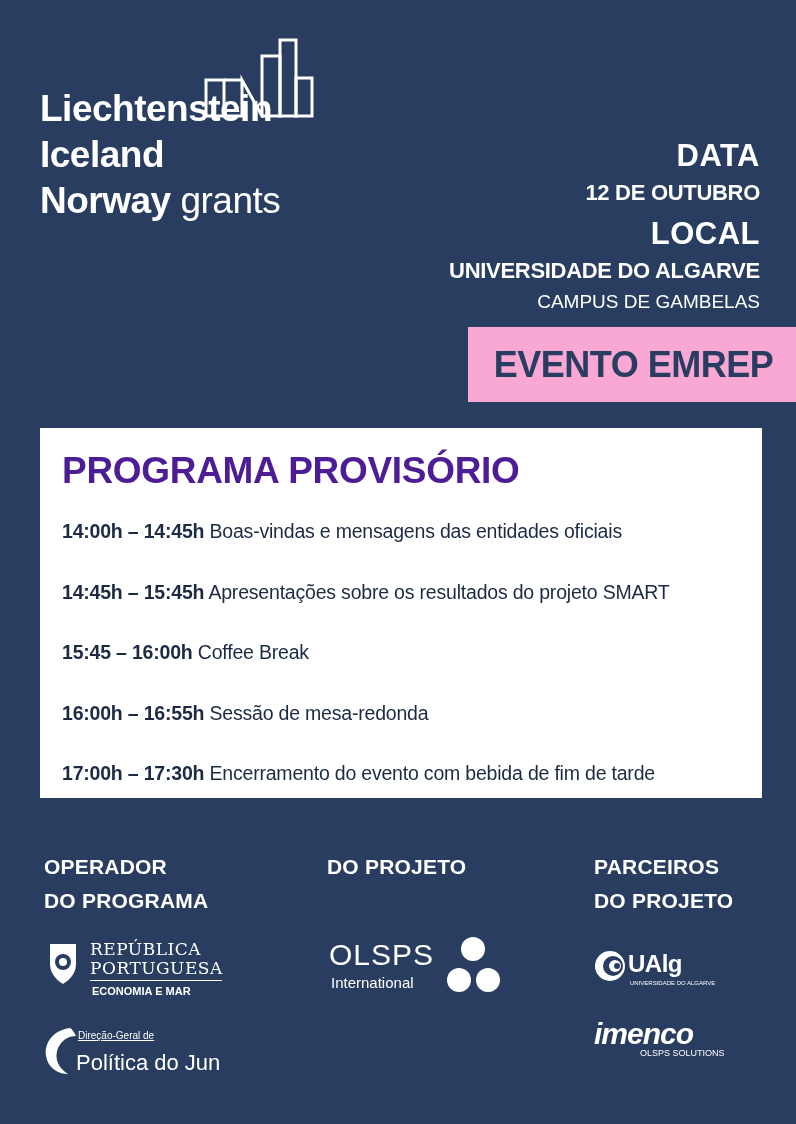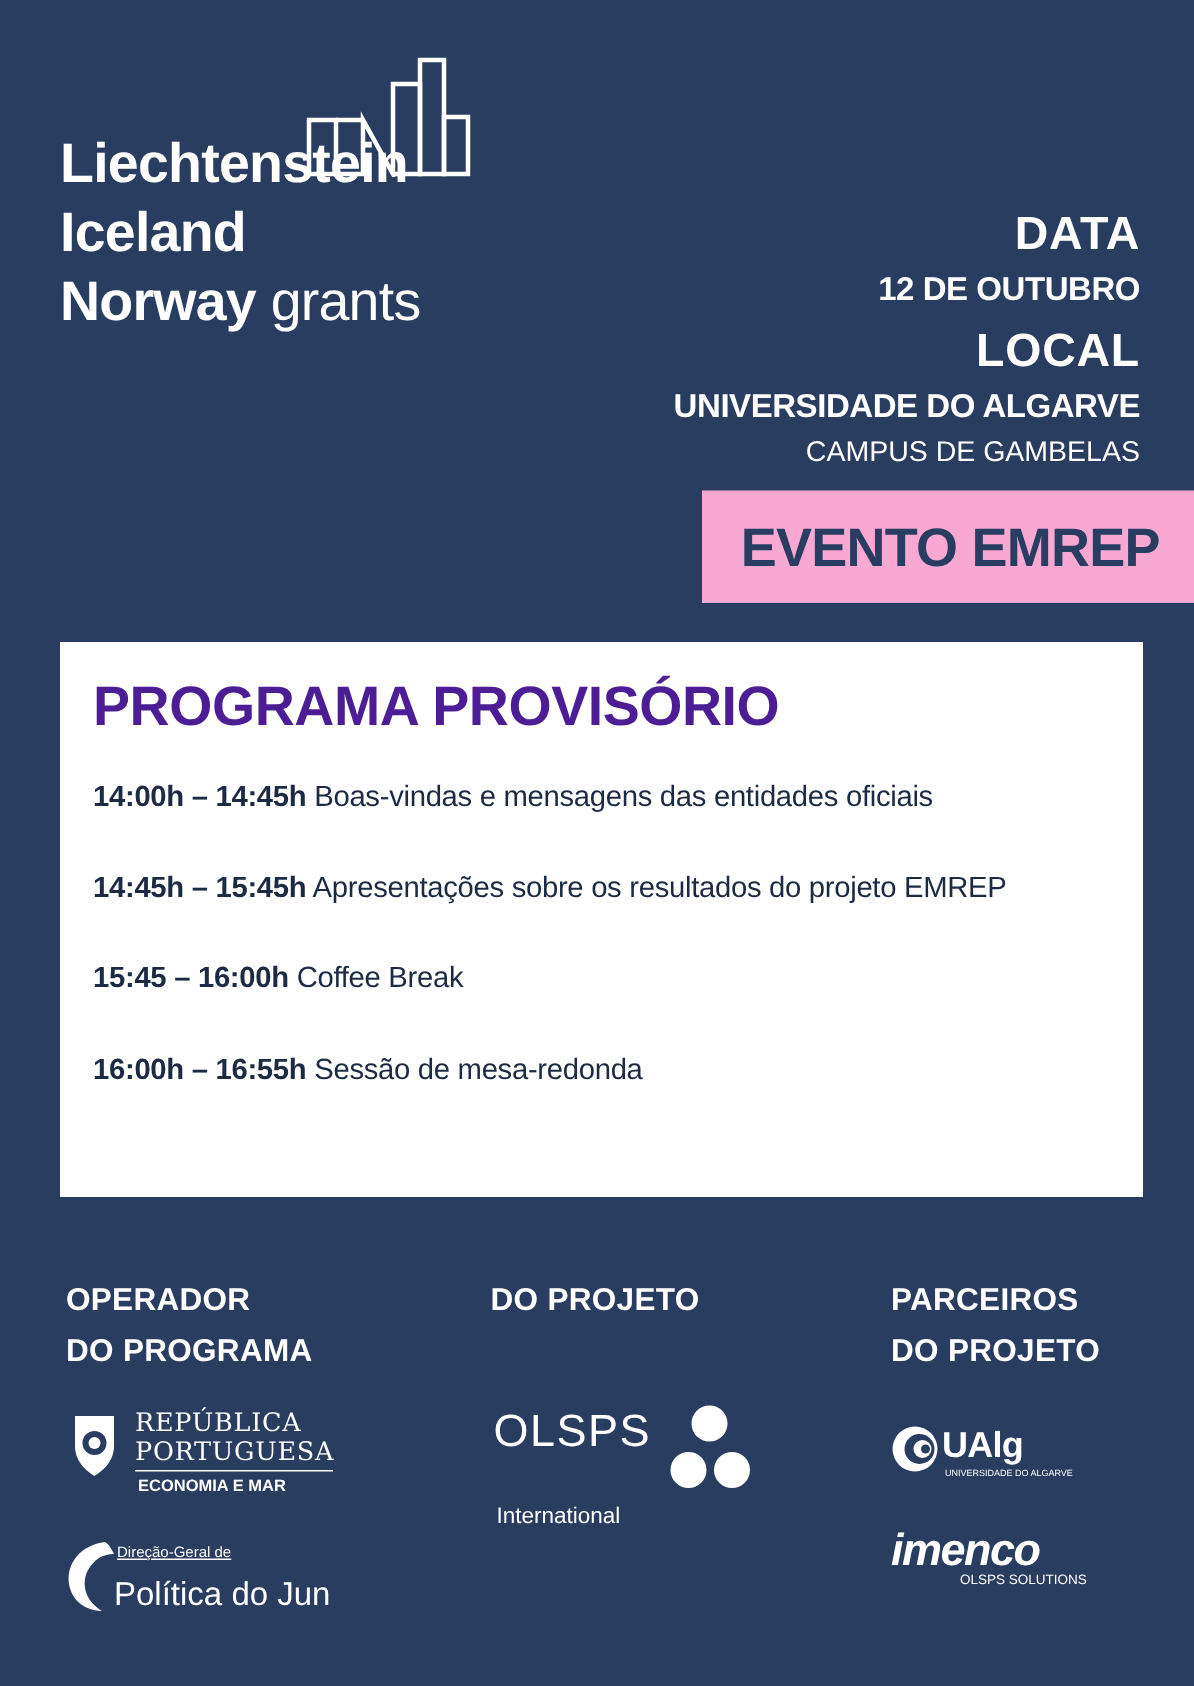--- a/index.html
+++ b/index.html
@@ -78,23 +78,24 @@
   <div class="big" style="margin-top:4px">LOCAL</div>
   <div class="mid">UNIVERSIDADE DO ALGARVE</div>
   <div class="small">CAMPUS DE GAMBELAS</div>
 </div>
 
 <div class="event-badge">EVENTO EMREP</div>
 
 <div class="program">
   <h2>PROGRAMA PROVISÓRIO</h2>
   <div class="row"><b>14:00h – 14:45h</b><span> Boas-vindas e mensagens das entidades oficiais</span></div>
-  <div class="row"><b>14:45h – 15:45h</b><span> Apresentações sobre os resultados do projeto EMREP</span></div>
+  <div class="row"><b>14:45h – 15:45h</b><span> Apresentações sobre os resultados do projeto SMART</span></div>
   <div class="row"><b>15:45 – 16:00h</b><span> Coffee Break</span></div>
   <div class="row"><b>16:00h – 16:55h</b><span> Sessão de mesa-redonda</span></div>
+  <div class="row"><b>17:00h – 17:30h</b><span> Encerramento do evento com bebida de fim de tarde</span></div>
 </div>
 
 <div class="col" style="left:44px">
   <h3>
       <div>OPERADOR</div>
       <div>DO PROGRAMA</div>
     </h3>
   <div style="position:absolute; top:86px; left:0; width:180px; height:70px;">
     <svg width="34" height="48" viewBox="0 0 34 48" style="position:absolute;left:2px;top:2px">
       <path d="M4 6 H30 V26 C30 38 20 44 17 46 C14 44 4 38 4 26 Z" fill="#ffffff"></path>
@@ -116,21 +117,21 @@
     <div style="position:absolute;left:32px;top:24px;font-size:22px;white-space:nowrap;">Política do Jun</div>
   </div>
 </div>
 
 <div class="col" style="left:327px">
   <h3>
       <div>DO PROJETO</div>
     </h3>
   <div style="position:absolute; top:88px; left:2px; width:180px; height:60px;">
     <div style="position:absolute;left:0;top:0;font-size:30px;letter-spacing:1px;font-weight:normal;">OLSPS</div>
-    <div style="position:absolute;left:2px;top:36px;font-size:15px;margin-top:28px;">International</div>
+    <div style="position:absolute;left:2px;top:36px;font-size:15px;">International</div>
     <svg width="60" height="60" viewBox="0 0 60 60" style="position:absolute;left:114px;top:-2px">
       <circle cx="30" cy="13" r="12" fill="#ffffff"></circle>
       <circle cx="16" cy="44" r="12" fill="#ffffff"></circle>
       <circle cx="45" cy="44" r="12" fill="#ffffff"></circle>
     </svg>
   </div>
 </div>
 
 <div class="col" style="left:594px">
   <h3>

